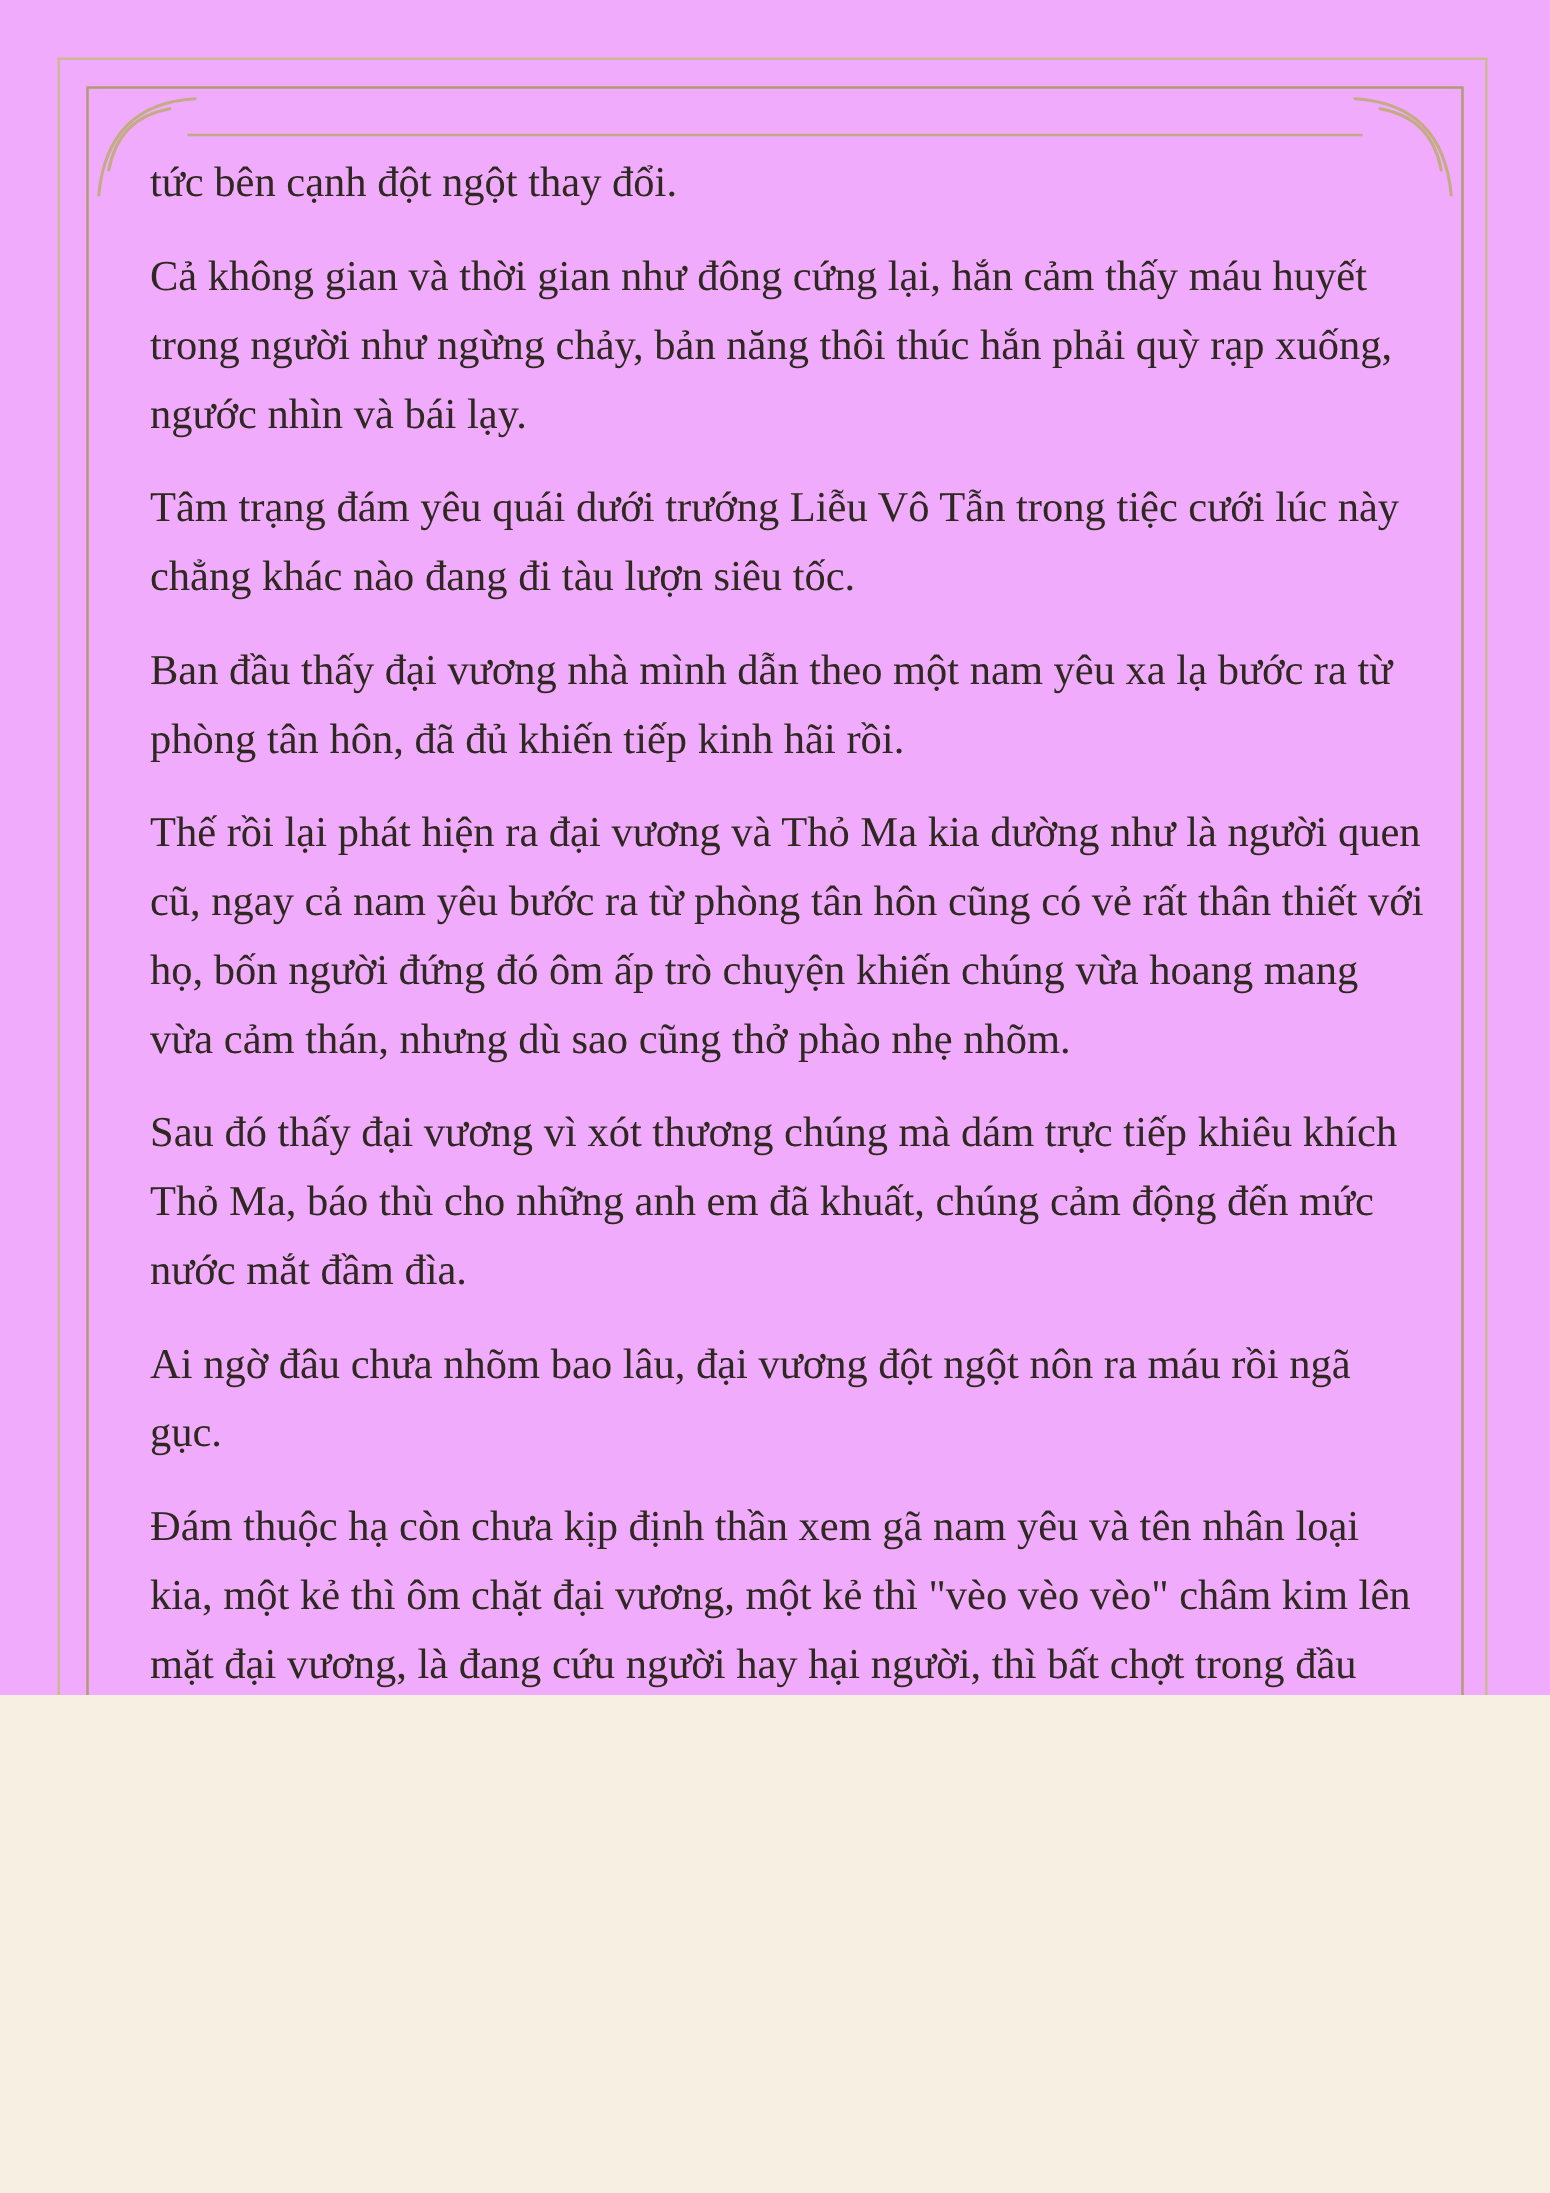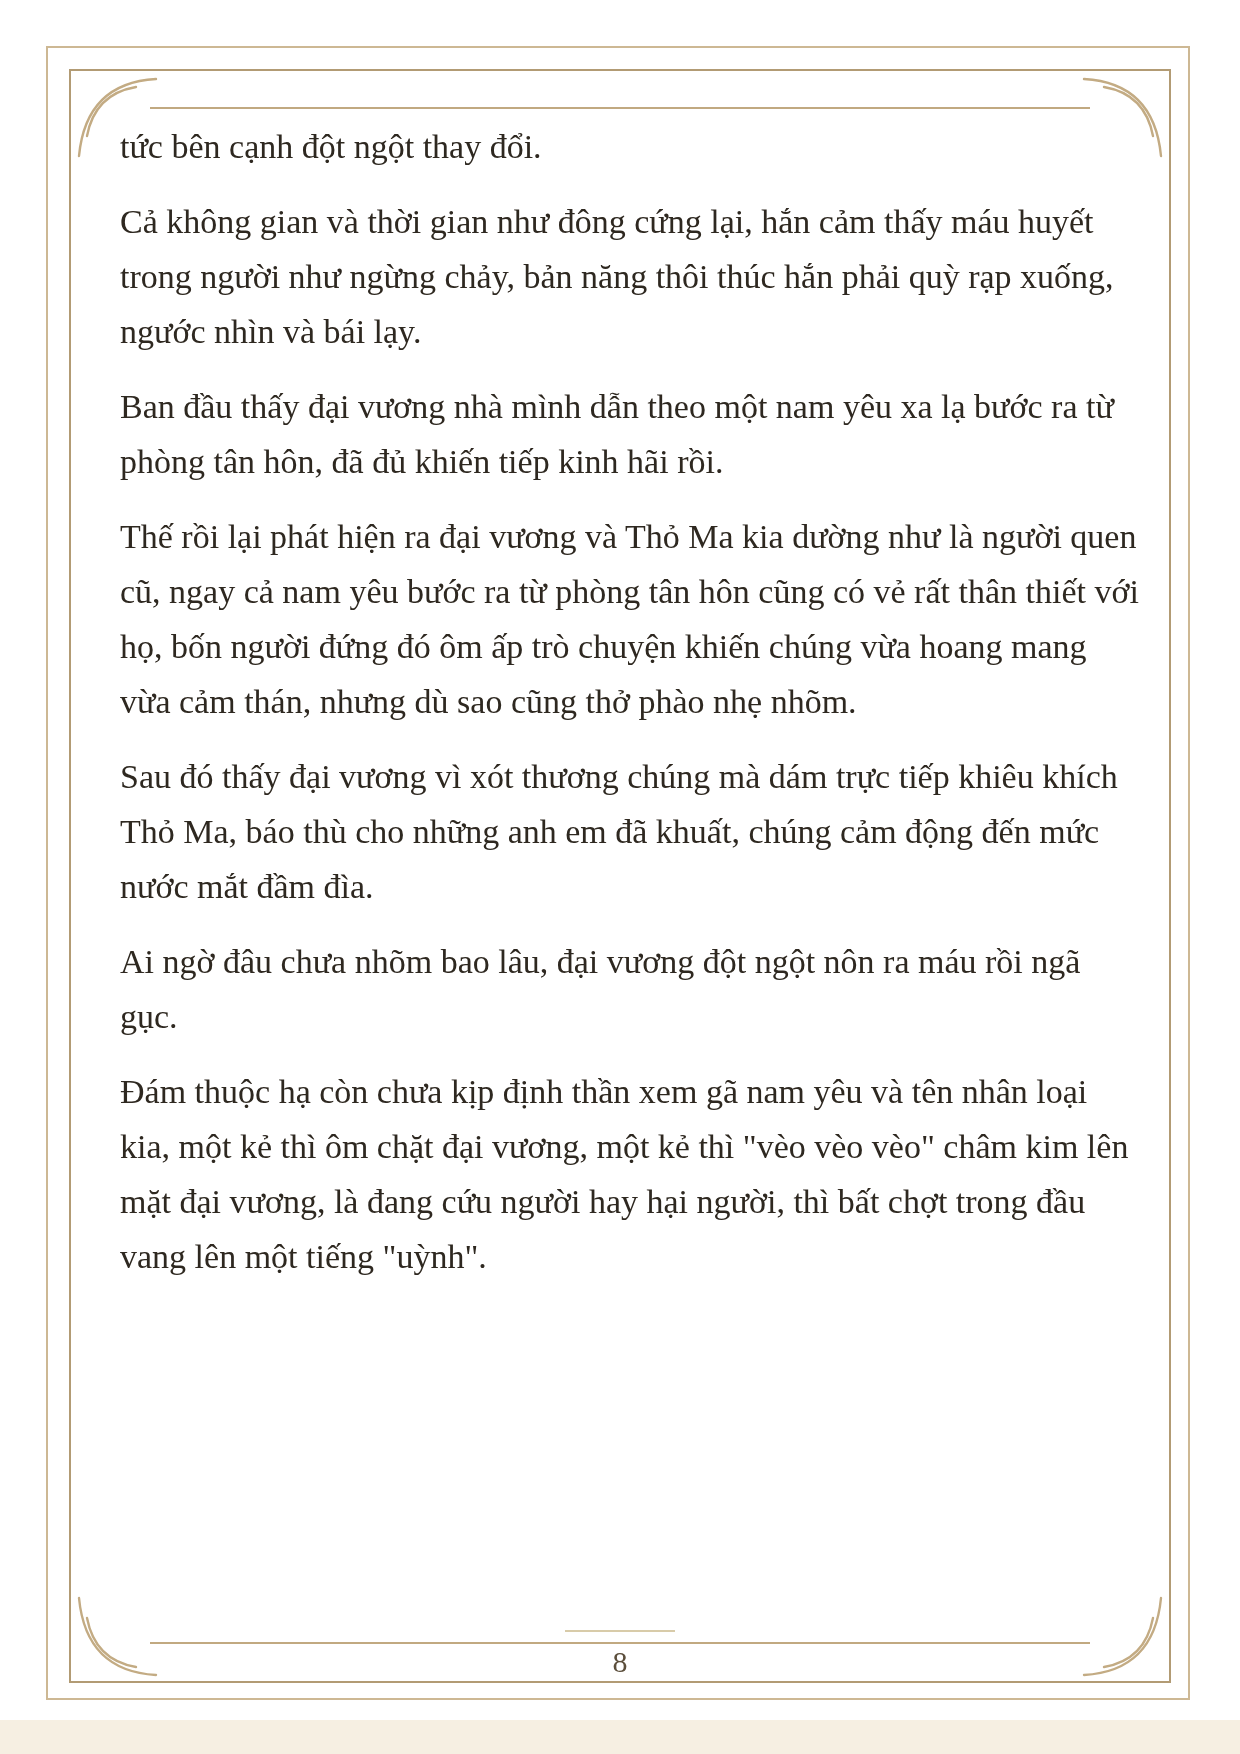--- a/index.html
+++ b/index.html
@@ -3,22 +3,22 @@
 <meta charset="utf-8">
 <style>
   html, body {
     margin: 0;
     padding: 0;
     background: #f6efe2;
   }
   .page {
     position: relative;
     width: 1240px;
-    height: 1720px;
-    background: #ffffff;
+    height: 1356px;
+    background: #f0abfc;
     font-family: "Liberation Serif", "DejaVu Serif", serif;
     overflow: hidden;
   }
   .outer-frame {
     position: absolute;
     left: 46px; top: 46px;
     width: 1144px; height: 1654px;
     border: 2px solid #cdb894;
     box-sizing: border-box;
   }
@@ -114,20 +114,21 @@
     </svg>
   </div>
 
   <div class="rule top"></div>
   <div class="rule bottom"></div>
   <div class="footer-mini-line"></div>
 
   <div class="content">
     <p>tức bên cạnh đột ngột thay đổi.</p>
     <p>Cả không gian và thời gian như đông cứng lại, hắn cảm thấy máu huyết trong người như ngừng chảy, bản năng thôi thúc hắn phải quỳ rạp xuống, ngước nhìn và bái lạy.</p>
+    <p>Tâm trạng đám yêu quái dưới trướng Liễu Vô Tẫn trong tiệc cưới lúc này chẳng khác nào đang đi tàu lượn siêu tốc.</p>
     <p>Ban đầu thấy đại vương nhà mình dẫn theo một nam yêu xa lạ bước ra từ phòng tân hôn, đã đủ khiến tiếp kinh hãi rồi.</p>
     <p>Thế rồi lại phát hiện ra đại vương và Thỏ Ma kia dường như là người quen cũ, ngay cả nam yêu bước ra từ phòng tân hôn cũng có vẻ rất thân thiết với họ, bốn người đứng đó ôm ấp trò chuyện khiến chúng vừa hoang mang vừa cảm thán, nhưng dù sao cũng thở phào nhẹ nhõm.</p>
     <p>Sau đó thấy đại vương vì xót thương chúng mà dám trực tiếp khiêu khích Thỏ Ma, báo thù cho những anh em đã khuất, chúng cảm động đến mức nước mắt đầm đìa.</p>
     <p>Ai ngờ đâu chưa nhõm bao lâu, đại vương đột ngột nôn ra máu rồi ngã gục.</p>
     <p>Đám thuộc hạ còn chưa kịp định thần xem gã nam yêu và tên nhân loại kia, một kẻ thì ôm chặt đại vương, một kẻ thì "vèo vèo vèo" châm kim lên mặt đại vương, là đang cứu người hay hại người, thì bất chợt trong đầu vang lên một tiếng "uỳnh".</p>
   </div>
 
   <div class="page-number">8</div>
 
 </div>

